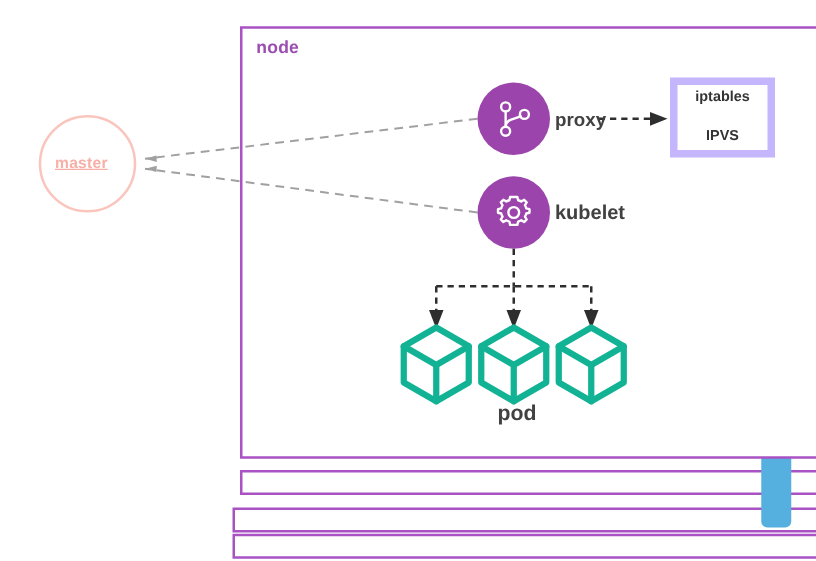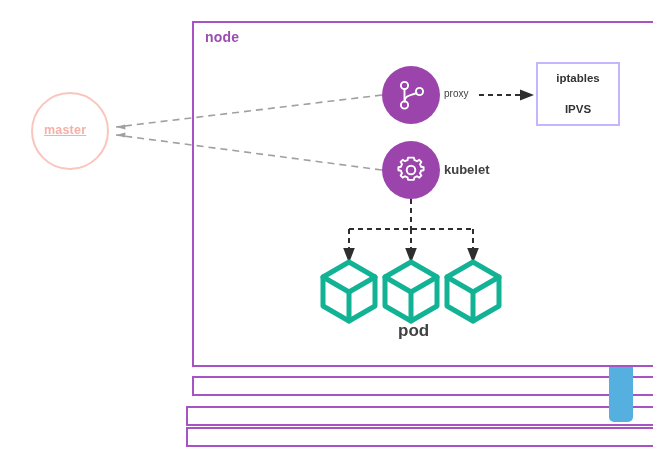--- a/index.html
+++ b/index.html
@@ -43,45 +43,45 @@
     top: 124px;
     font-size: 12.5px;
     font-weight: bold;
     color: #F7AFA6;
     letter-spacing: 0.2px;
     text-decoration: underline;
   }
   #proxy-label {
     left: 424px;
     top: 89px;
-    font-size: 10px;
-    font-weight: normal;
+    font-size: 15px;
+    font-weight: bold;
     color: #414141;
   }
   #kubelet-label {
     left: 424px;
     top: 163px;
-    font-size: 13px;
+    font-size: 16px;
     font-weight: bold;
     color: #414141;
   }
   #pod-label {
     left: 378px;
     top: 322px;
     font-size: 17px;
     font-weight: bold;
     color: #414141;
   }
   #iptables-box {
     position: absolute;
     left: 516px;
     top: 62px;
     width: 84px;
     height: 64px;
-    border: 2px solid #c4b5fd;
+    border: 6px solid #c4b5fd;
     background: #ffffff;
     box-sizing: border-box;
     display: flex;
     flex-direction: column;
     align-items: center;
     justify-content: center;
     gap: 20px;
   }
   #iptables-box span {
     font-size: 11.5px;

